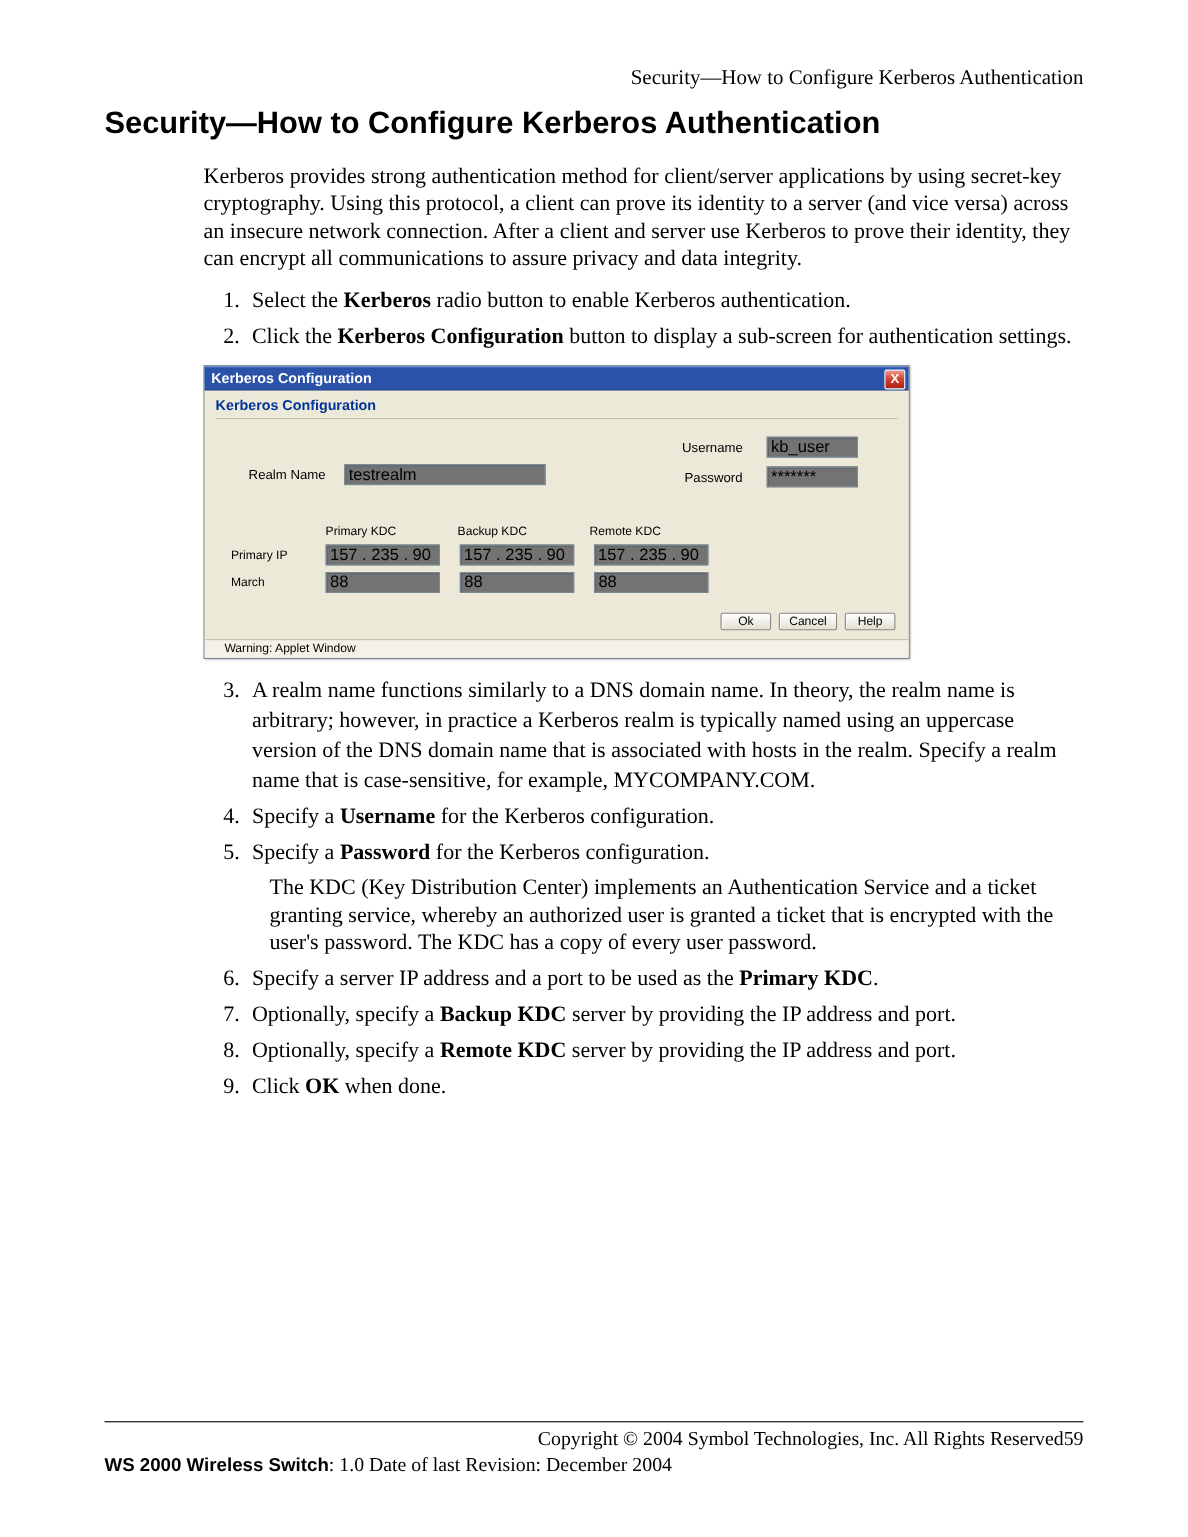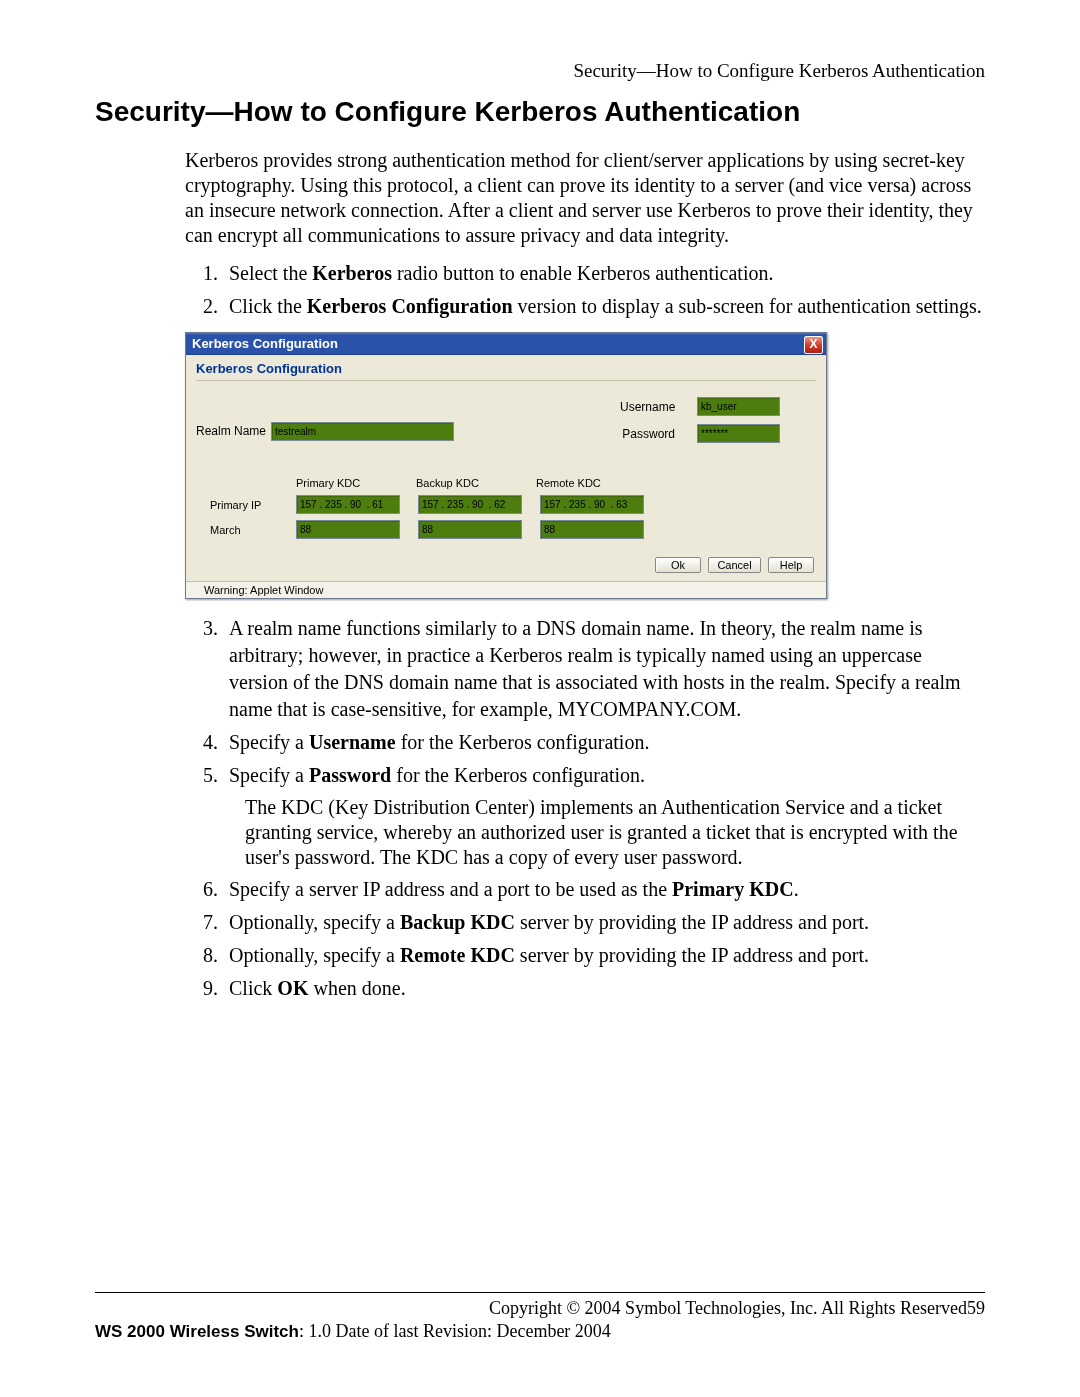--- a/index.html
+++ b/index.html
@@ -91,25 +91,25 @@
   }
   .panel-title {
     color: #003399;
     font-weight: bold;
     font-size: 13px;
     border-bottom: 1px solid #c4c0ac;
     padding-bottom: 4px;
     margin-bottom: 16px;
   }
   .input {
-    background: #4d7c0f;
+    background: #737373;
     border: 1px solid #7a8a99;
     box-shadow: inset 1px 1px 0 rgba(0,0,0,0.15);
     height: 17px;
-    font-size: 10px;
+    font-size: 15px;
     padding: 0 3px;
     font-family: Tahoma, Arial, sans-serif;
   }
   .top-form {
     display: flex;
     gap: 26px;
     margin-bottom: 26px;
   }
   .realm-input {
     width: 175px;
@@ -215,34 +215,34 @@
 
   <h1 class="main-heading">Security—How to Configure Kerberos Authentication</h1>
 
   <p class="body-text">Kerberos provides strong authentication method for client/server applications by using secret-key cryptography. Using this protocol, a client can prove its identity to a server (and vice versa) across an insecure network connection. After a client and server use Kerberos to prove their identity, they can encrypt all communications to assure privacy and data integrity.</p>
 
   <ol class="numbered">
     <li>
       <span>Select the </span><span class="b">Kerberos</span><span> radio button to enable Kerberos authentication.</span>
     </li>
     <li>
-      <span>Click the </span><span class="b">Kerberos Configuration</span><span> version to display a sub-screen for authentication settings.</span>
+      <span>Click the </span><span class="b">Kerberos Configuration</span><span> button to display a sub-screen for authentication settings.</span>
     </li>
   </ol>
 
   <div class="screenshot">
     <div class="titlebar">
       <span>Kerberos Configuration</span>
       <div class="close-btn">X</div>
     </div>
     <div class="panel">
       <div class="panel-title">Kerberos Configuration</div>
 
       <div class="top-form">
-        <div style="display:flex;align-items:center;padding-top:14px;">
+        <div style="display:flex;align-items:center;gap:12px;padding-top:14px;margin-left:30px;">
           <label style="width:75px;">Realm Name</label>
           <input class="input realm-input" value="testrealm" style="">
         </div>
         <div class="cred-block">
           <div class="cred-row">
             <label>Username</label>
             <input class="input cred-input" value="kb_user" style="">
           </div>
           <div class="cred-row">
             <label>Password</label>

